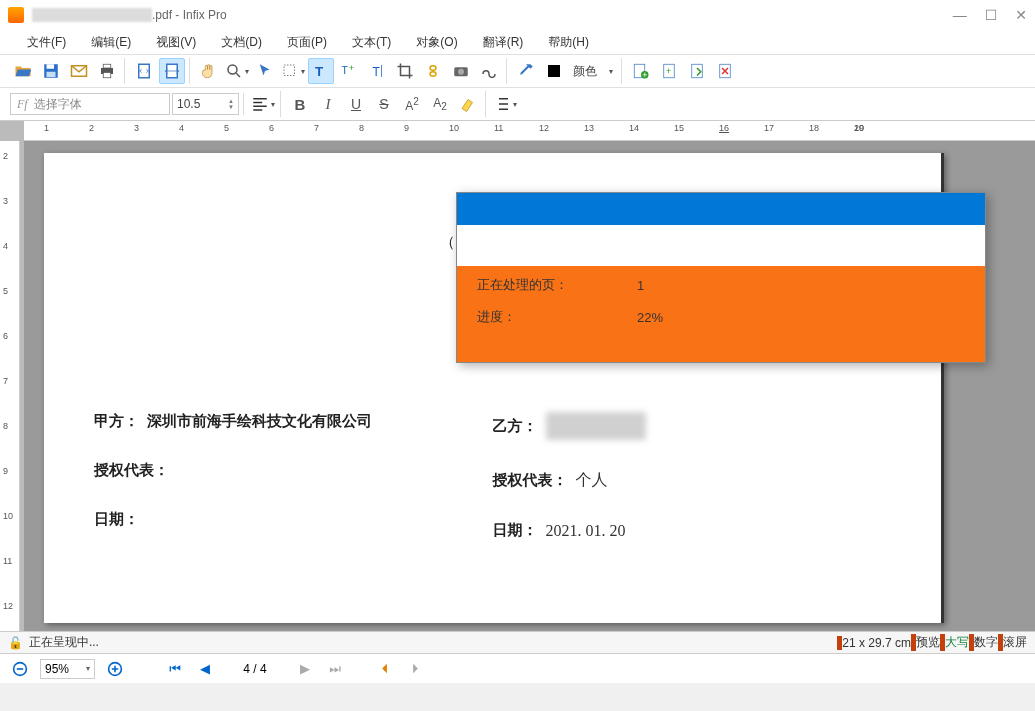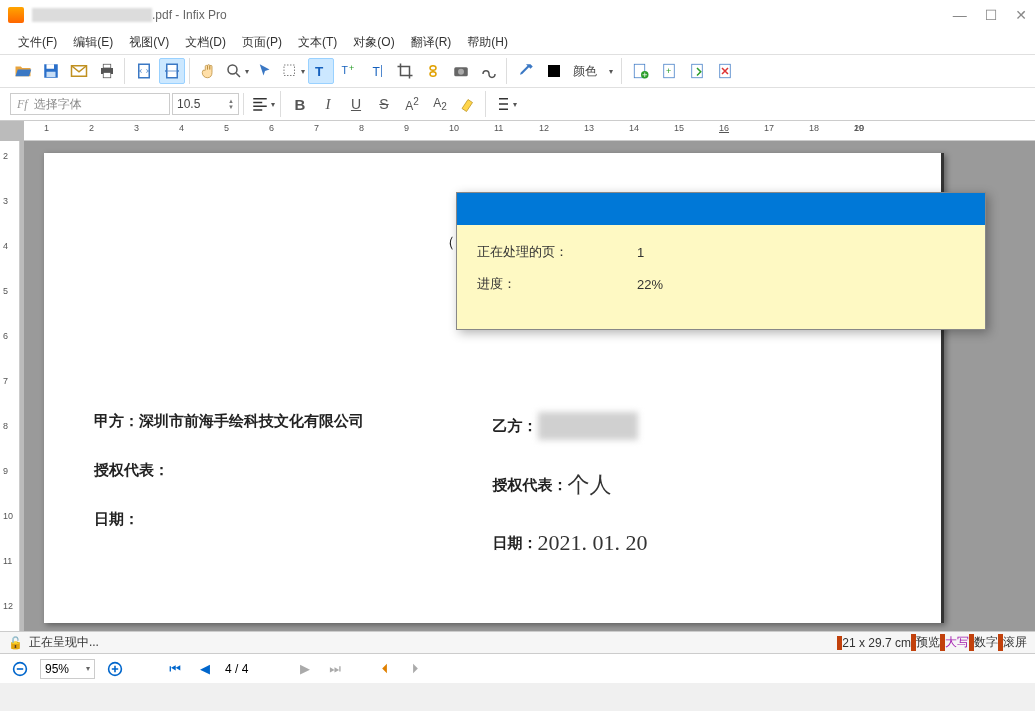--- a/index.html
+++ b/index.html
@@ -7,21 +7,21 @@
 
 
 .titlebar { height: 30px; background: #fff; display: flex; align-items: center; padding: 0 8px; color: #666; }
 .titlebar .app-icon { width: 16px; height: 16px; background: linear-gradient(#ffa500, #ff6600); margin-right: 8px; border-radius: 2px; }
 .titlebar .title-text .redacted { display: inline-block; width: 120px; height: 14px; background: #dcdcdc; vertical-align: middle; filter: blur(1px); }
 .titlebar .win-controls { margin-left: auto; display: flex; gap: 18px; color: #888; font-size: 14px; }
 .titlebar .win-controls span { cursor: pointer; }
 
 
 .menubar { height: 24px; background: #fff; display: flex; align-items: center; padding: 0 10px; color: #333; }
-.menubar .item { padding: 2px 8px; cursor: pointer; }
+.menubar .item { padding: 2px 8px; cursor: pointer; margin-left: 9px; }
 
 
 .toolbar { background: #fff; border-top: 1px solid #e0e0e0; display: flex; align-items: center; padding: 3px 6px; gap: 2px; }
 .tb-group { display: flex; align-items: center; gap: 2px; padding: 0 4px; border-right: 1px solid #ddd; }
 .tb-group:last-child { border-right: none; }
 .tb-btn { width: 26px; height: 26px; display: inline-flex; align-items: center; justify-content: center; border: 1px solid transparent; cursor: pointer; border-radius: 2px; }
 .tb-btn.selected { background: #cce8ff; border-color: #99d1ff; }
 .tb-btn.dd::after { content: "▾"; font-size: 8px; color: #555; margin-left: 2px; }
 .tb-btn svg { width: 18px; height: 18px; }
 .tb-text { font-size: 12px; color: #444; padding: 0 4px; }
@@ -34,48 +34,48 @@
 .editor-wrap { position: relative; background: #bbb; }
 .h-ruler { height: 20px; background: #fff; margin-left: 24px; position: relative; border-bottom: 1px solid #ccc; overflow: hidden; font-size: 9px; color: #555; }
 .h-ruler .tick { position: absolute; top: 2px; }
 .v-ruler { width: 20px; background: #fff; position: absolute; left: 0; top: 20px; bottom: 0; border-right: 1px solid #ccc; font-size: 9px; color: #555; }
 .v-ruler .tick { position: absolute; left: 3px; writing-mode: horizontal-tb; }
 .canvas-area { margin-left: 24px; height: 490px; background: #9a9a9a; overflow: hidden; position: relative; padding: 12px 20px; }
 .page { width: 900px; height: 470px; background: #fff; box-shadow: 2px 2px 6px rgba(0,0,0,.4); position: relative; padding: 30px 50px; font-size: 15px; color: #222; border-right: 3px solid #333; }
 .page .center-text { text-align: center; margin-top: 50px; font-family: SimSun, serif; }
 .page .cols { display: flex; margin-top: 160px; font-family: SimSun, serif; font-weight: bold; }
 .page .col { flex: 1; display: flex; flex-direction: column; gap: 30px; }
-.page .col .row { display: flex; align-items: center; gap: 0; }
-.page .hand { font-family: "Comic Sans MS", cursive; font-weight: normal; color: #333; font-size: 22px; }
+.page .col .row { display: flex; align-items: center; gap: 8px; }
+.page .hand { font-family: "Comic Sans MS", cursive; font-weight: normal; color: #333; font-size: 16px; }
 .page .redact-block { display: inline-block; width: 100px; height: 28px; background: #d0d0d0; filter: blur(3px); }
 
 
 .dialog { position: absolute; left: 456px; top: 192px; width: 530px; background: #fff; box-shadow: 3px 3px 10px rgba(0,0,0,.3); border: 1px solid #888; }
 .dialog .dlg-title { height: 32px; background: #0078d7; }
-.dialog .dlg-body { padding: 18px 20px 22px; background: #fef9c3; font-size: 13px; color: #333; }
+.dialog .dlg-body { padding: 10px 20px 22px; background: #f97316; font-size: 13px; color: #333; margin-top: 41px; }
 .dialog .dlg-row { display: flex; align-items: center; margin-bottom: 14px; }
 .dialog .dlg-row .lbl { width: 160px; }
 .dialog .prog-row { display: flex; align-items: center; gap: 16px; }
 .dialog .progress { flex: 1; height: 16px; border: 1px solid #aaa; background: #e8e8e8; position: relative; }
 .dialog .progress .bar { height: 100%; background: #1aaa1a; }
 .dialog .stop-btn { width: 78px; height: 22px; border: 2px solid #0057b8; background: #e5f1fb; font-size: 12px; cursor: pointer; }
 
 
 .status { height: 22px; background: #f6f6f6; border-top: 1px solid #ccc; display: flex; align-items: center; padding: 0 8px; font-size: 12px; color: #333; }
 .status .lock-ic { color: #c9a000; margin-right: 6px; }
 .status .spacer { flex: 1; }
 .status .cell { padding: 0 0; border-left: 5px solid #c2410c; }
 
 .navbar { height: 30px; background: #fff; border-top: 1px solid #ccc; display: flex; align-items: center; padding: 0 10px; gap: 10px; font-size: 12px; }
 .navbar .nav-btn { width: 20px; height: 20px; display: inline-flex; align-items: center; justify-content: center; cursor: pointer; color: #0066cc; font-size: 13px; }
 .navbar .nav-btn.gray { color: #aaa; }
 .navbar .nav-btn.orange { color: #e08000; }
 .navbar .zoom-box { width: 55px; height: 20px; border: 1px solid #ccc; display: flex; align-items: center; padding: 0 4px; }
 .navbar .zoom-box .dd { margin-left: auto; font-size: 8px; color: #666; }
-.navbar .page-ind { width: 60px; }
+.navbar .page-ind { width: 60px; text-align: center; }
 </style>
 </head>
 <body>
 
 <div class="titlebar">
   <div class="app-icon"></div>
   <div class="title-text">
     <span class="redacted"></span><span>.pdf - Infix Pro</span>
   </div>
   <div class="win-controls">
@@ -384,21 +384,21 @@
       </div>
   </div>
 </div>
 
 <div class="status">
   <span class="lock-ic">🔓</span>
   <span>正在呈现中...</span>
   <span class="spacer"></span>
   <span class="cell">21 x 29.7 cm</span>
   <span class="cell">预览</span>
-  <span class="cell" style="color:#a21caf">大写</span>
+  <span class="cell" style="color:#15803d">大写</span>
   <span class="cell">数字</span>
   <span class="cell">滚屏</span>
 </div>
 
 <div class="navbar">
   <span class="nav-btn">
       <svg viewBox="0 0 20 20" width="16" height="16">
         <circle cx="10" cy="10" r="8" fill="none" stroke="#0066cc" stroke-width="2"></circle>
         <path d="M6 10h8" stroke="#0066cc" stroke-width="2"></path>
       </svg>

